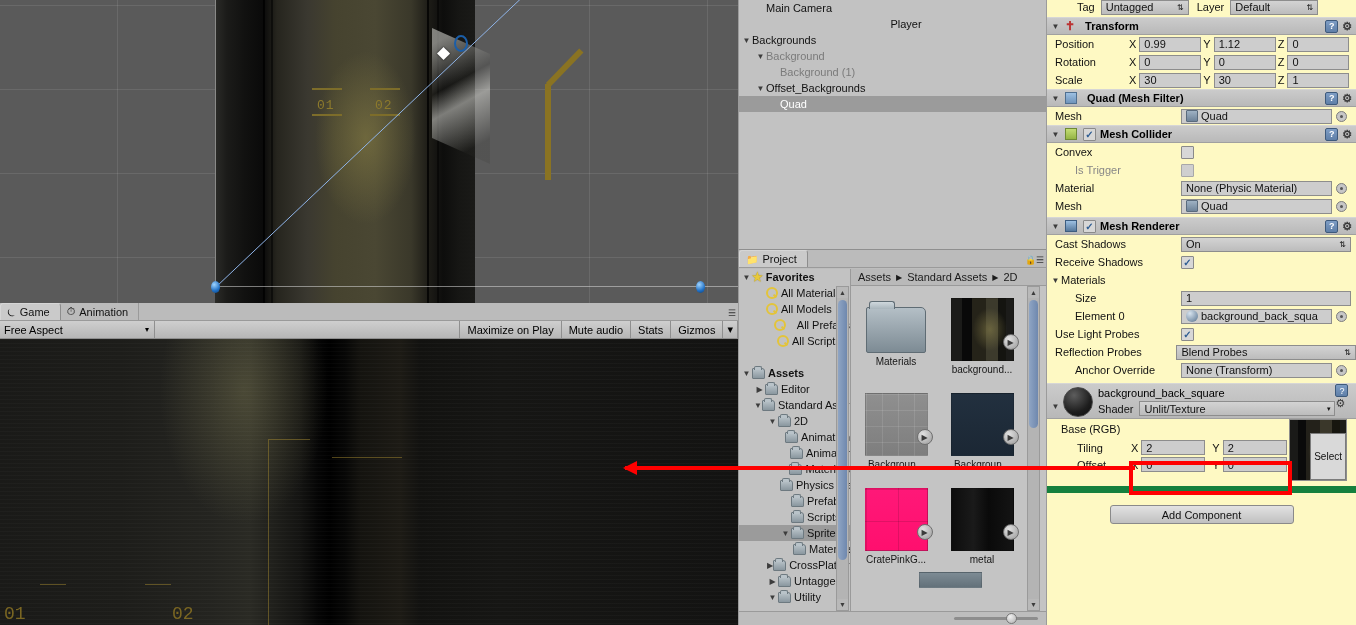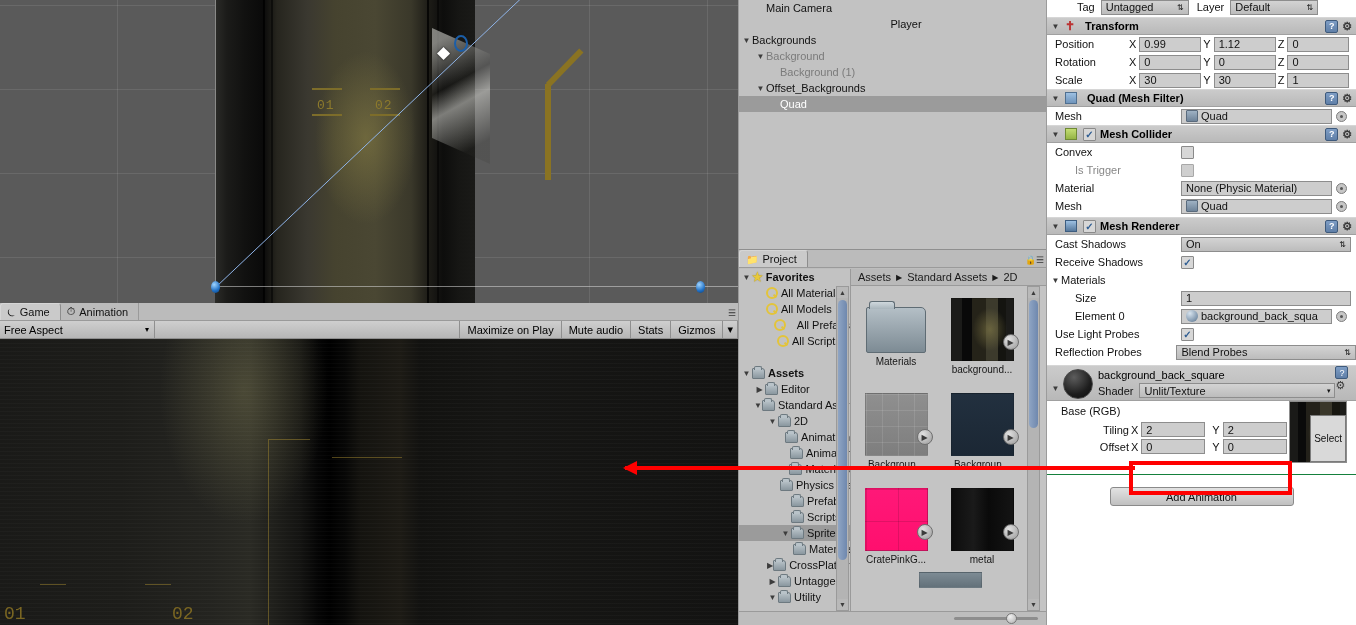--- a/index.html
+++ b/index.html
@@ -278,21 +278,21 @@
   }
   .sb-arrow {
     position: absolute; left: 0; right: 0; height: 11px;
     display: flex; align-items: center; justify-content: center;
     font-size: 7px; color: #3c3c3c; background: #b9b9b9;
   }
 
   
   #inspector {
     left: 1046px; top: 0; width: 310px; height: 625px;
-    background: #ffffff; border-left: 1px solid #9b9b9b;
+    background: #fef9c3; border-left: 1px solid #9b9b9b;
     overflow: hidden;
   }
   .insp-row {
     display: flex; align-items: center; height: 18px;
     padding-left: 8px; font-size: 11px; color: #111;
   }
   .comp-header {
     display: flex; align-items: center; height: 18px;
     background: linear-gradient(#cbcbcb, #b9b9b9);
     border-top: 1px solid #d6d6d6; border-bottom: 1px solid #a0a0a0;
@@ -859,41 +859,48 @@
       <span class="lbl" style="width:126px;">Use Light Probes</span>
       <span class="cbox">✓</span>
     </div>
     <div class="insp-row">
       <span class="lbl" style="width:126px;">Reflection Probes</span>
       <div class="field popup" style="width:186px;">
         <span>Blend Probes</span>
         <span style="font-size:8px;">⇅</span>
       </div>
     </div>
+    <div class="insp-row">
+      <span class="lbl" style="width:126px; padding-left:20px;">Anchor Override</span>
+      <div class="field" style="width:151px;">
+        <span>None (Transform)</span>
+      </div>
+      <span class="radio-dot"></span>
+    </div>
 
     <div class="mat-header" style="margin-top:4px;">
       <span class="arrow-d" style="position:absolute;left:3px;top:18px;">▼</span>
       <div class="mat-ball"></div>
       <div style="padding-top:3px;">
         <div style="font-size:11px;font-weight:normal;">background_back_square</div>
         <div style="display:flex;align-items:center;gap:6px;margin-top:2px;">
           <span class="lbl">Shader</span>
           <div class="field popup" style="width:196px;font-weight:normal;">
             <span>Unlit/Texture</span>
             <span style="font-size:7px;">▾</span>
           </div>
         </div>
       </div>
       <span class="hdr-right" style="top:3px;">
         <span class="help-ico">?</span>
         <span class="gear-ico">⚙</span>
       </span>
     </div>
 
-    <div style="position:relative; height:74px; border-bottom:1px solid #15803d;text-align:right;">
+    <div style="position:relative; height:74px; border-bottom:7px solid #15803d;">
       <div class="insp-row" style="padding-left:14px; height:20px;">
         <span class="lbl">Base (RGB)</span>
       </div>
       <div class="insp-row" style="height:17px; padding-left:30px;">
         <span class="lbl" style="width:52px;">Tiling</span>
         <span class="axis">X</span>
         <div class="field" style="width:64px;">
           <span>2</span>
         </div>
         <span class="axis" style="margin-left:7px;">Y</span>
@@ -910,20 +917,20 @@
         <span class="axis" style="margin-left:7px;">Y</span>
         <div class="field" style="width:64px;">
           <span>0</span>
         </div>
       </div>
       <div id="tex-preview">
         <div id="select-btn">Select</div>
       </div>
     </div>
 
-    <div class="add-comp-btn">Add Animation</div>
+    <div class="add-comp-btn">Add Component</div>
   </div>
 
   <div id="anno-box"></div>
   <div id="anno-line"></div>
   <div id="anno-head"></div>
 
 </div>
 
 </body></html>

